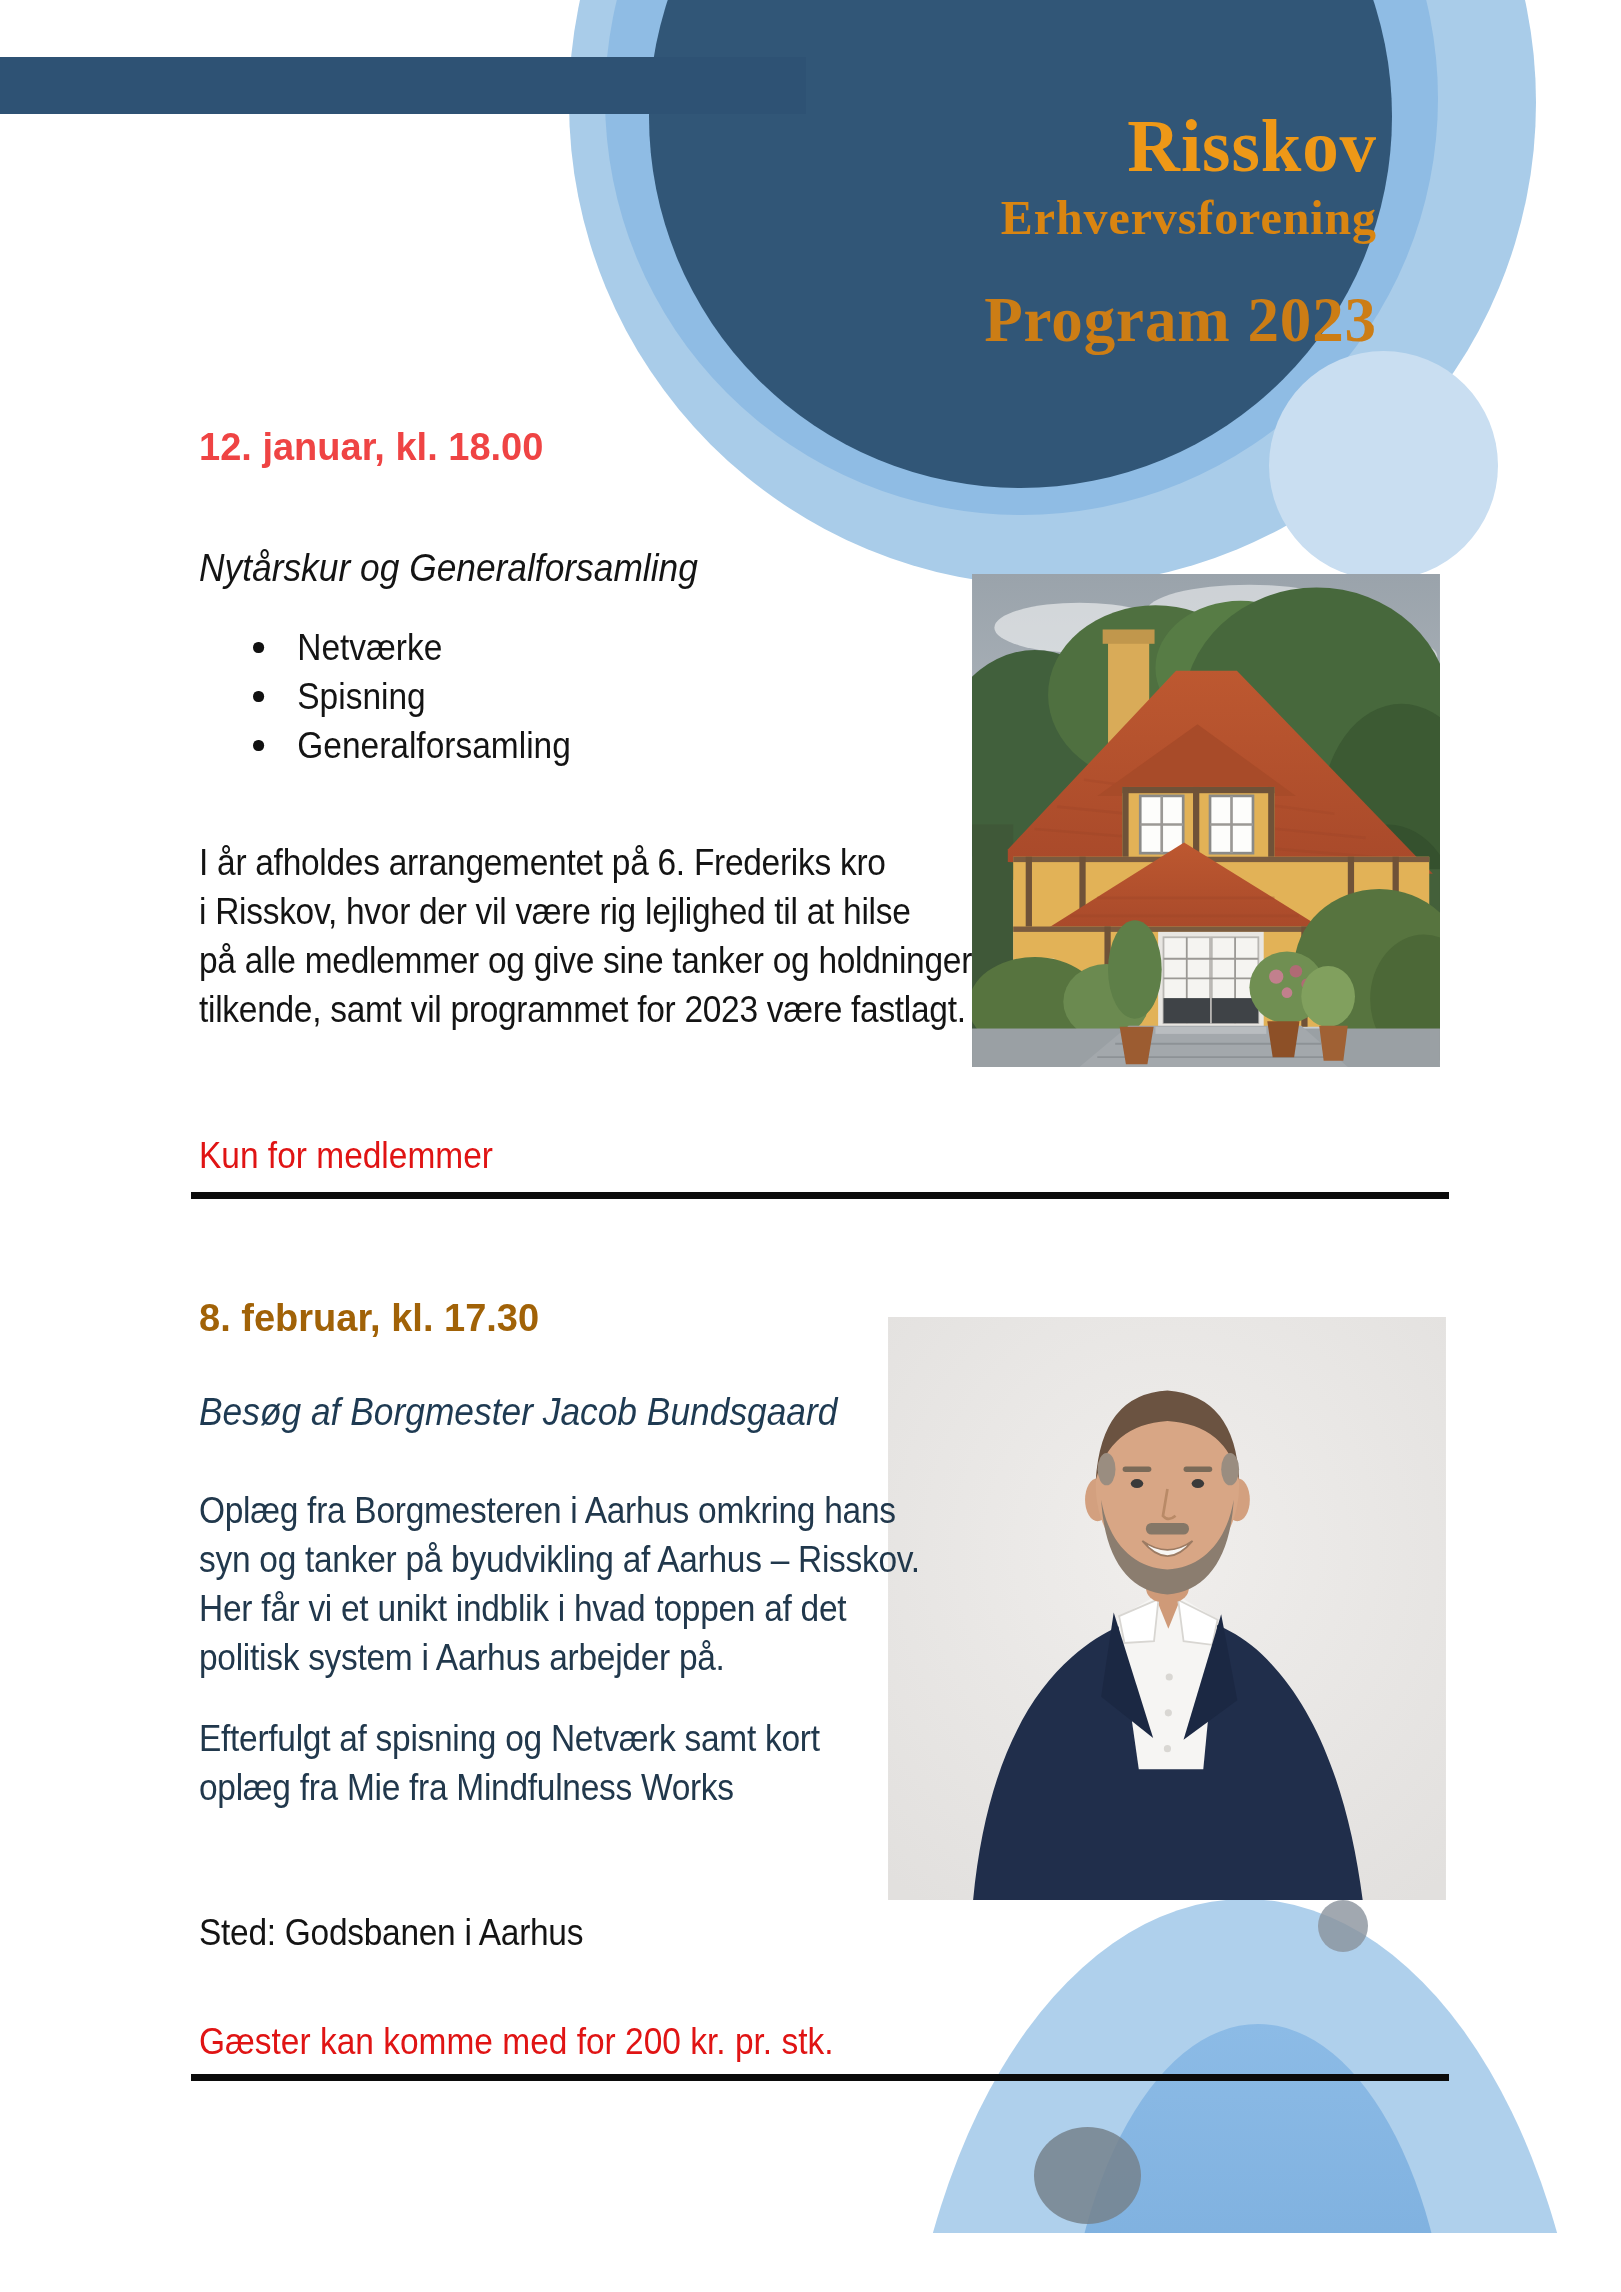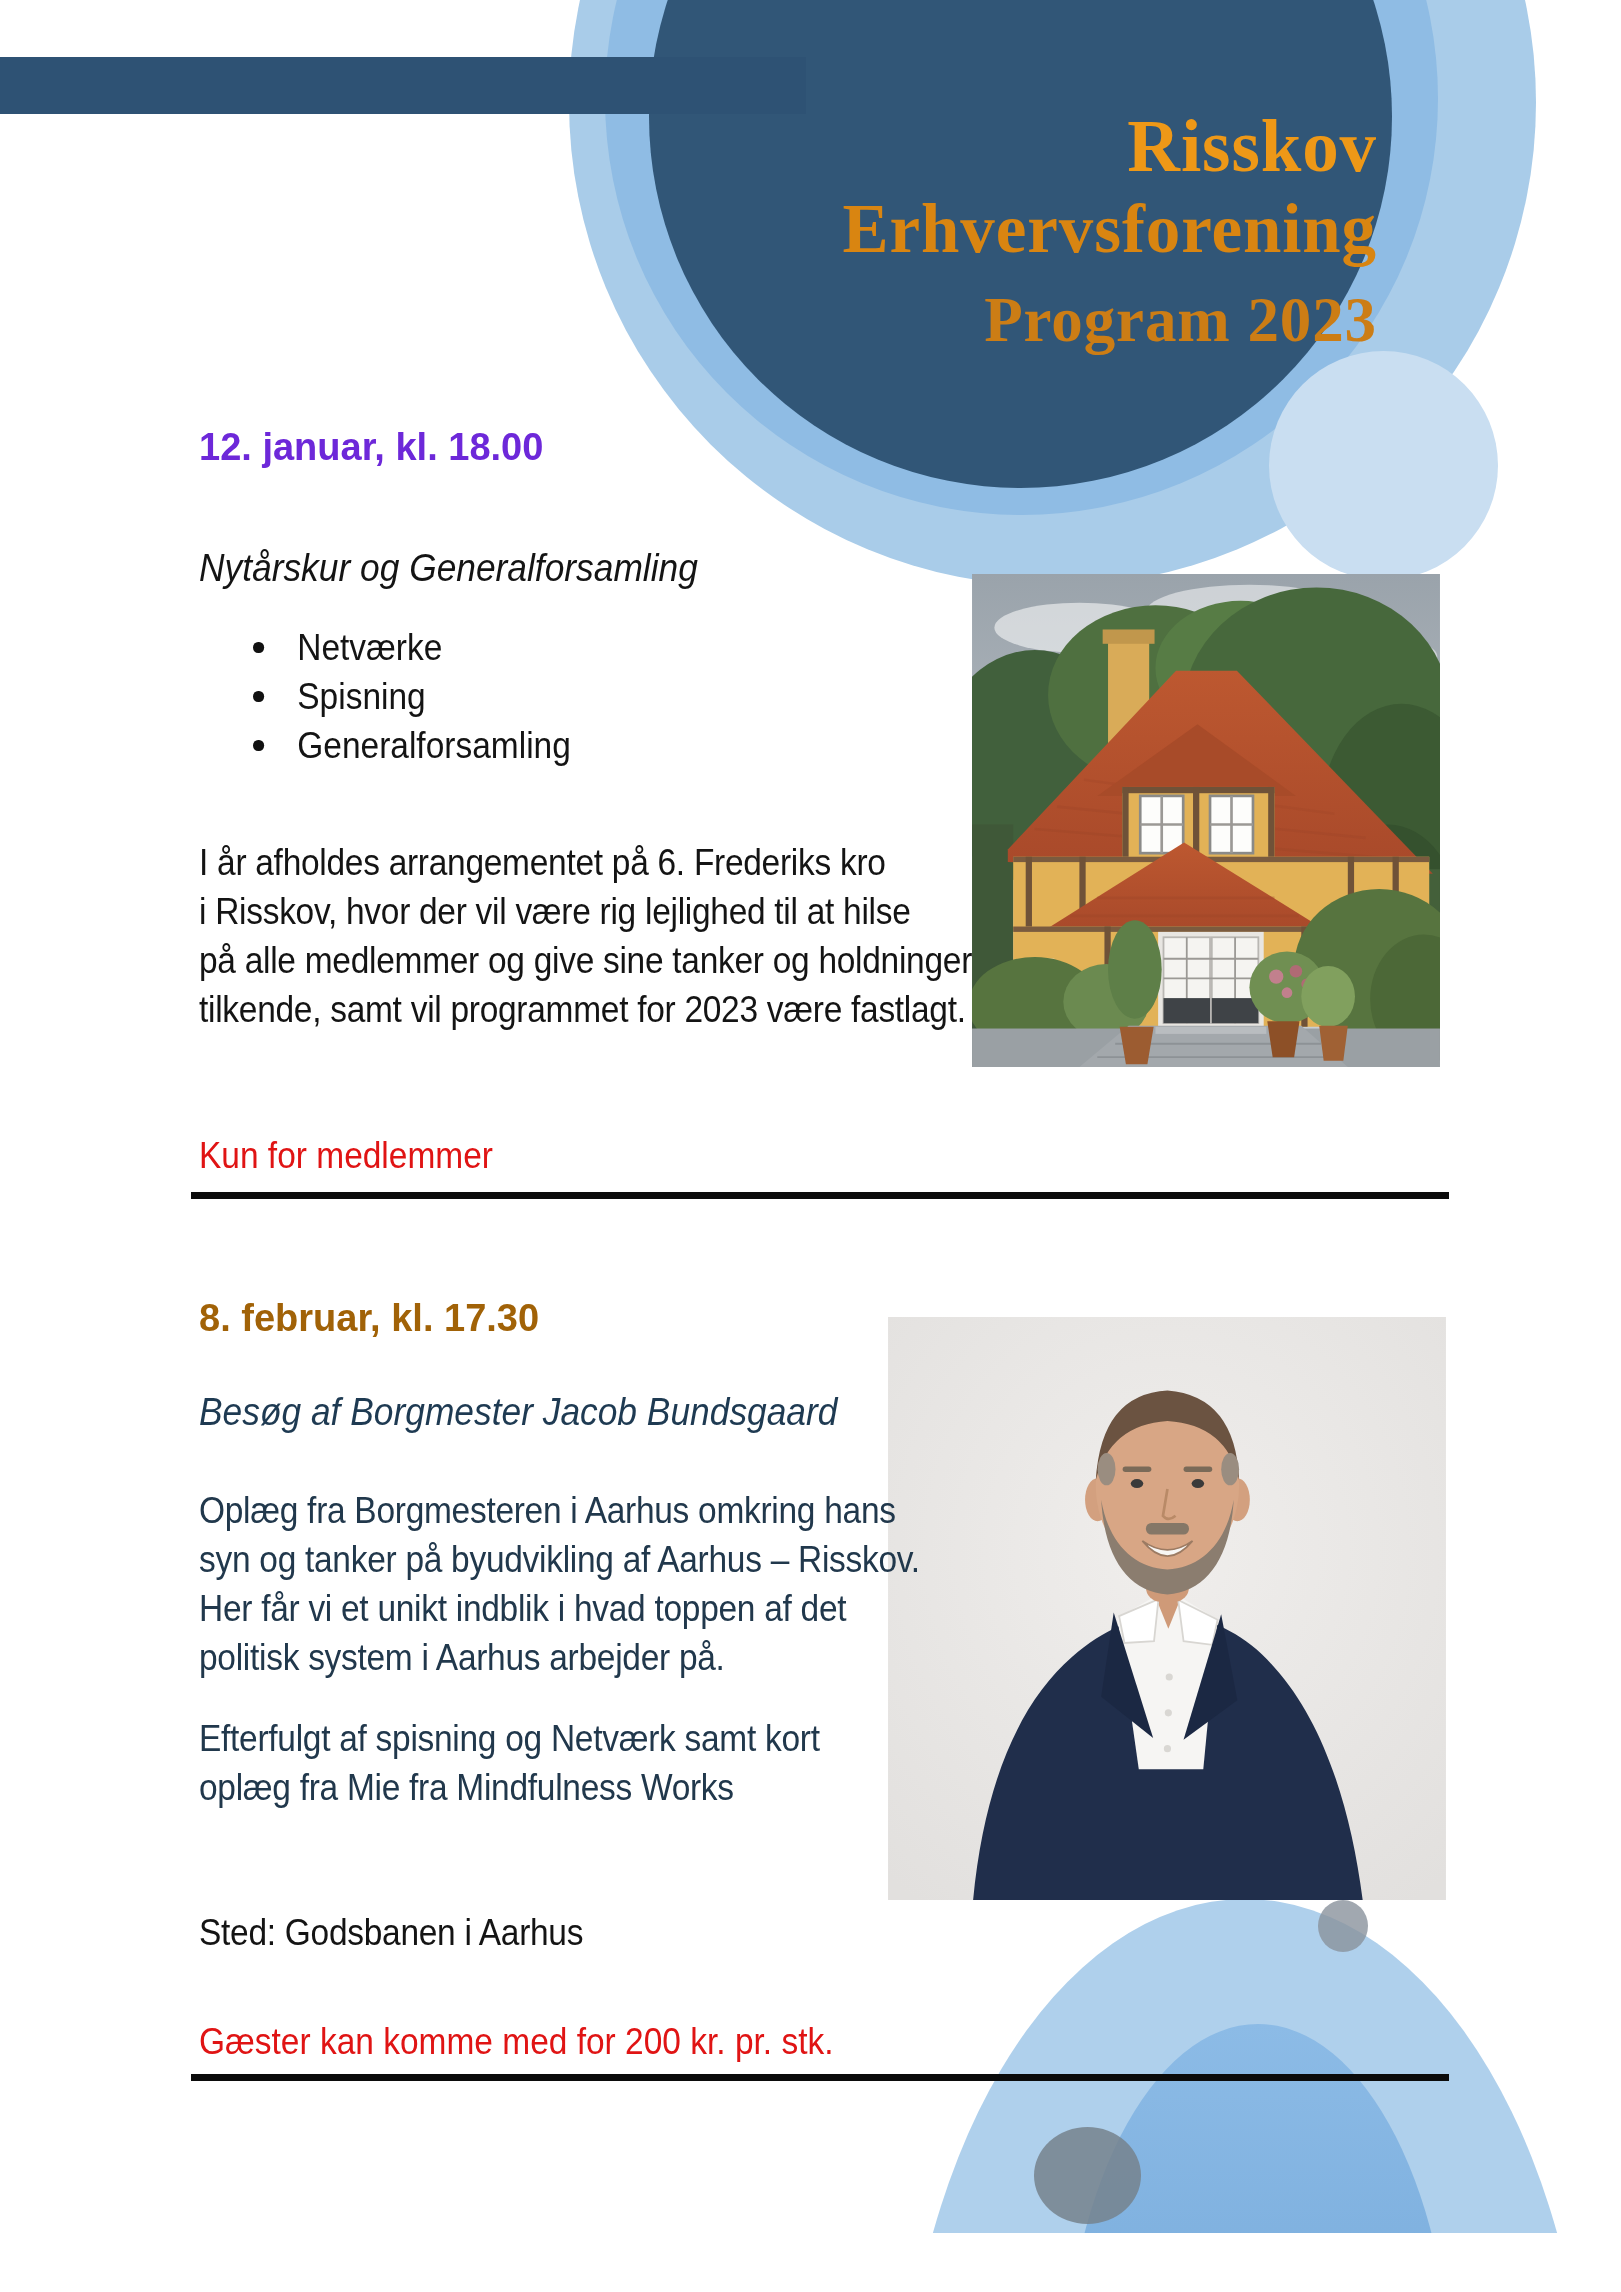--- a/index.html
+++ b/index.html
@@ -24,26 +24,26 @@
   .blob-inner{left:1063px; top:2024px; width:390px; height:770px; border-radius:50%;
     background:linear-gradient(180deg,#8CBBE6 0%,#79ACDC 45%,#5E99D0 100%); z-index:2;}
   .grey-dot-small{left:1318px; top:1900px; width:50px; height:52px; border-radius:50%;
     background:#8A929C; opacity:.8; z-index:3;}
   .grey-dot-large{left:1034px; top:2127px; width:107px; height:97px; border-radius:50%;
     background:#76828D; opacity:.85; z-index:3;}
   
   .title-line{right:244px; text-align:right; z-index:6;
     font-family:"Liberation Serif", serif; font-weight:700; white-space:nowrap;}
   .t1{top:105px; font-size:73px; color:#EE9817; letter-spacing:0.9px;}
-  .t2{top:190px; font-size:69px; color:#D98511; letter-spacing:0.9px;}
+  .t2{top:190px; font-size:48px; color:#D98511; letter-spacing:0.9px;}
   .t3{top:284px; font-size:63px; color:#CC7D15; letter-spacing:0.9px;margin-left:29px;}
   
   .txt{left:199px; z-index:6; white-space:nowrap;}
   .cond{transform:scaleX(.93); transform-origin:0 0;}
-  .date-h{font-size:38px; font-weight:700; color:#6d28d9;}
+  .date-h{font-size:38px; font-weight:700; color:#ef4444;}
   .date-h.navy{color:#a16207;}
   .sub-i{font-size:38px; font-style:italic; color:#141414;}
   .sub-i.navy{color:#1E3A52;}
   .body-t{font-size:36px; color:#141414; line-height:49px; letter-spacing:-0.3px;}
   .body-t.navy{color:#21384C;}
   .red-t{font-size:36px; color:#E01414;}
   .rule{left:191px; width:1258px; height:7.2px; background:#0b0b0b; z-index:7;}
   .bullet-list{left:253px; top:623px; z-index:6;}
   .bullet-row{display:flex; align-items:center; height:49px;}
   .dot{width:11.6px; height:11.6px; border-radius:50%; background:#111; margin-right:36px; flex:0 0 auto;}

